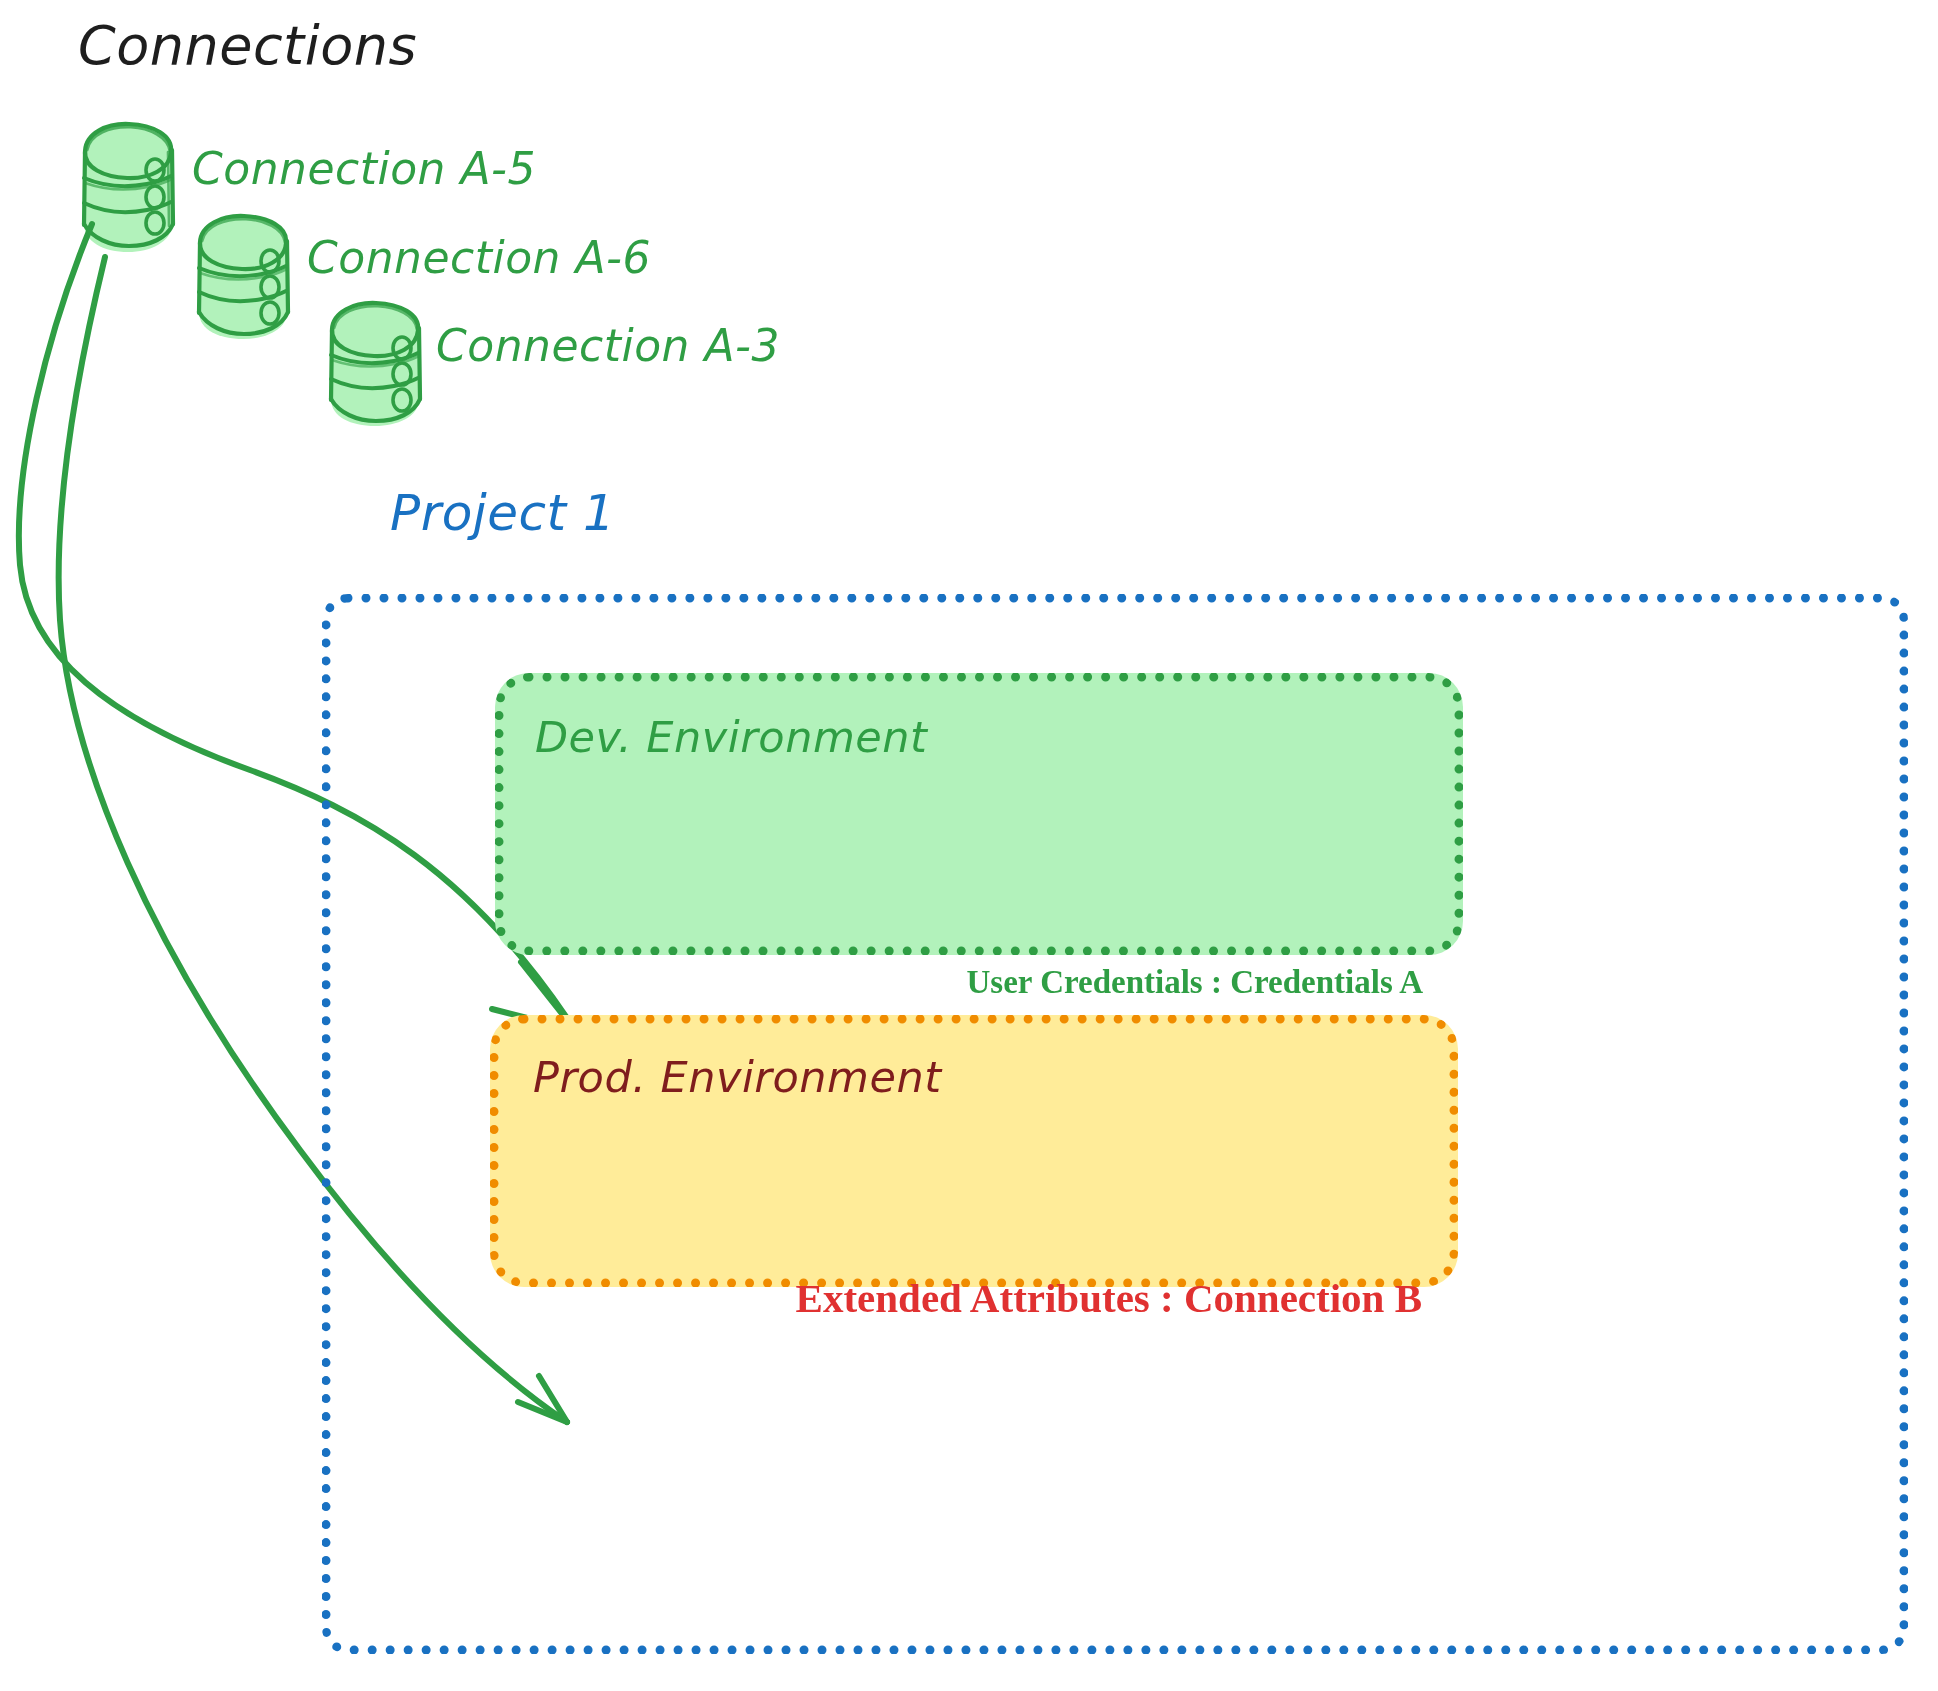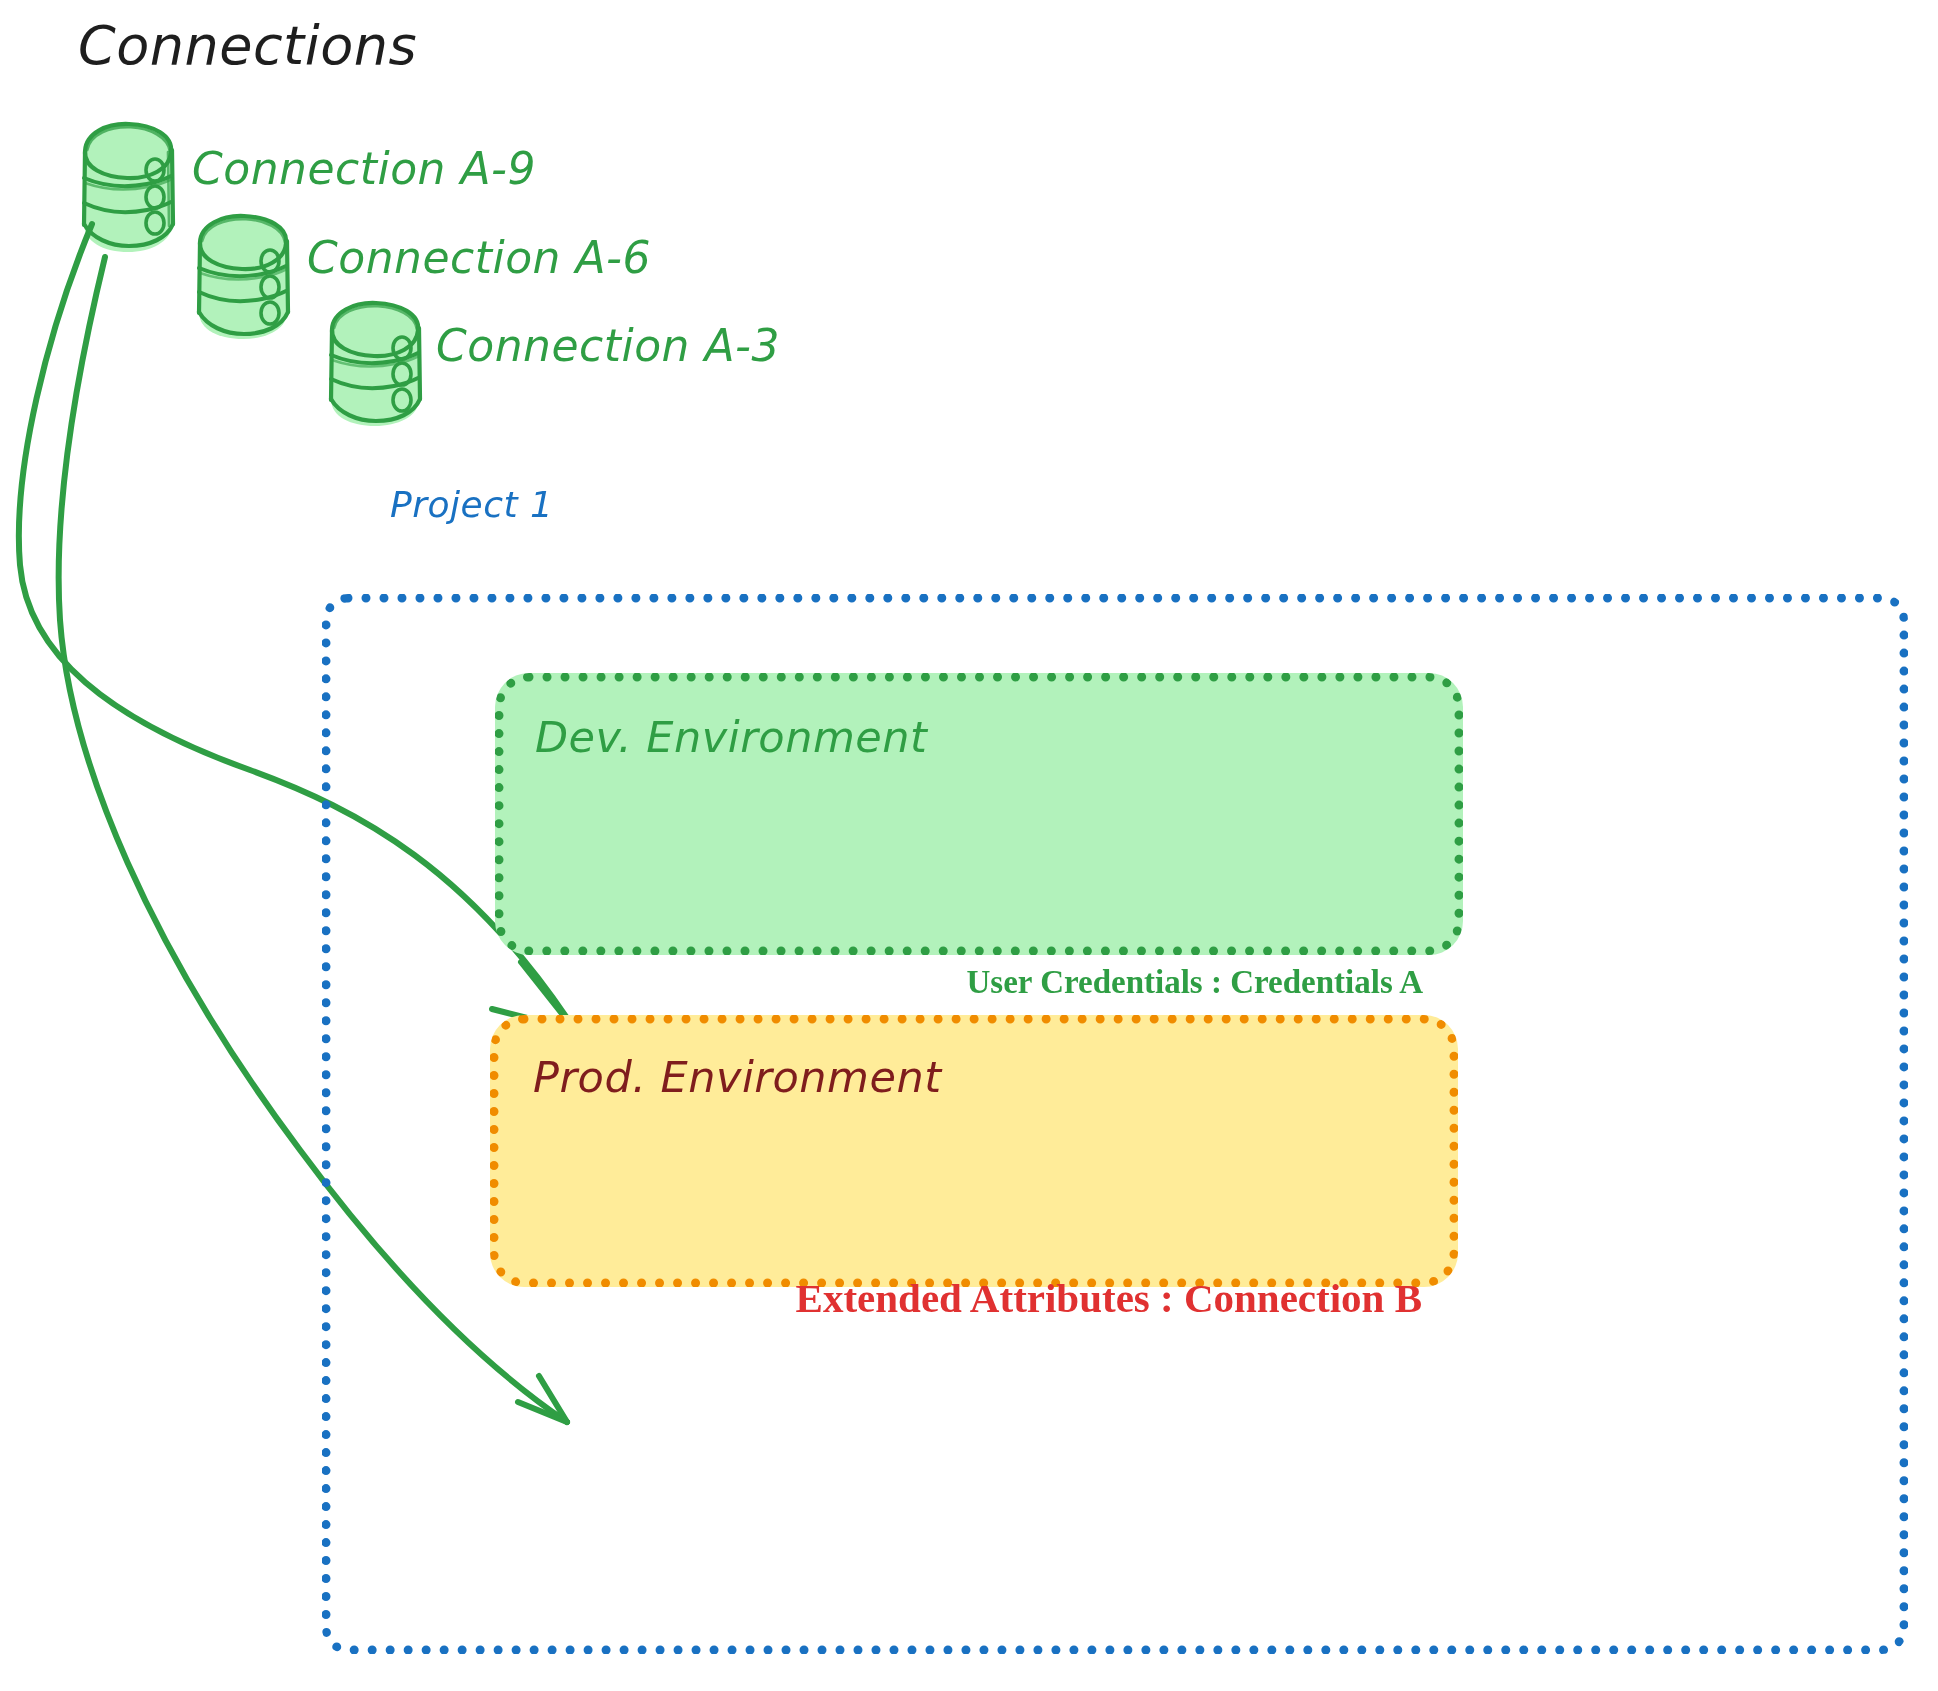--- a/index.html
+++ b/index.html
@@ -54,21 +54,21 @@
     font-style: italic;
   }
   #conn-label-0 { left: 192px; top: 143px; }
   #conn-label-1 { left: 307px; top: 232px; }
   #conn-label-2 { left: 436px; top: 320px; }
 
   #title-project {
     position: absolute;
     left: 390px;
     top: 484px;
-    font-size: 36px;
+    font-size: 50px;
     color: #1971c2;
     font-style: italic;
   }
 
   
   #project-box {
     position: absolute;
     left: 322px;
     top: 594px;
     width: 1586px;
@@ -202,21 +202,21 @@
 
     <g>
       <path d="M105 257 C80 360 52 500 60 620 C70 760 150 950 300 1150 C400 1285 490 1370 567 1422" fill="none" stroke="#2f9e44" stroke-width="6" stroke-linecap="round"></path>
       <path d="M567 1422 L518 1402" fill="none" stroke="#2f9e44" stroke-width="6" stroke-linecap="round"></path>
       <path d="M567 1422 L539 1376" fill="none" stroke="#2f9e44" stroke-width="6" stroke-linecap="round"></path>
     </g>
   </svg>
 
   <div class="hand" id="title-connections">Connections</div>
 
-  <div class="hand conn-label" id="conn-label-0">Connection A-9</div>
+  <div class="hand conn-label" id="conn-label-0">Connection A-5</div>
   <div class="hand conn-label" id="conn-label-1">Connection A-6</div>
   <div class="hand conn-label" id="conn-label-2">Connection A-3</div>
 
   <div class="hand" id="title-project">Project 1</div>
 
   <div id="project-box"></div>
 
   <div class="env-box" id="env-box-dev"></div>
   <div class="hand env-title" id="env-title-dev">Dev. Environment</div>
   <div class="mono env-lines" id="env-lines-dev">

